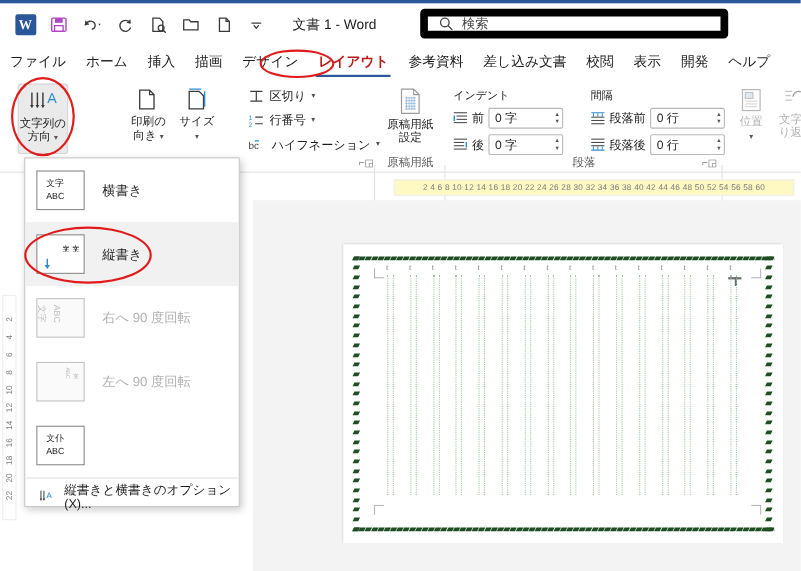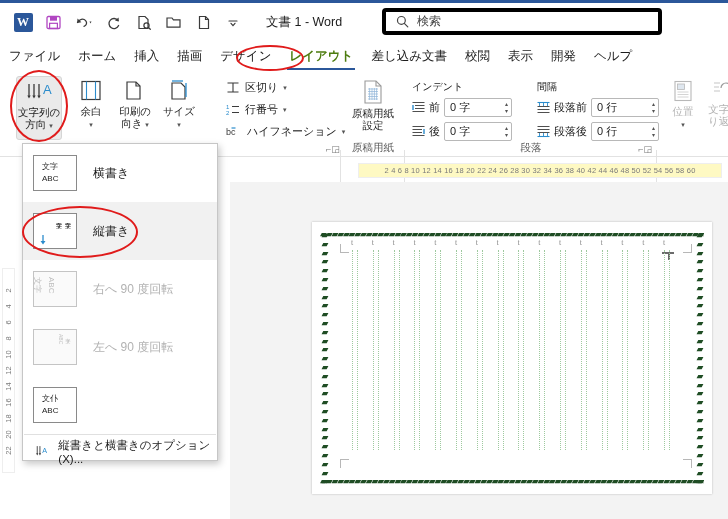--- a/index.html
+++ b/index.html
@@ -30,35 +30,35 @@
   .word-logo {
     width: 19px; height: 19px; background: #2b579a; border-radius: 2px;
     color: #fff; font-size: 12px; font-weight: bold; line-height: 19px; text-align: center;
     font-family: "Liberation Serif", serif;
   }
   .doc-title {
     margin-left: 18px; font-size: 12.5px; color: #1c1c1c; white-space: nowrap;
   }
   .searchbox {
     position: absolute; left: 382px; top: 8px; width: 280px; height: 27px;
-    border: 4px solid #000000; border-radius: 4px; background: #fff;
+    border: 7px solid #000000; border-radius: 4px; background: #fff;
     display: flex; align-items: center; padding-left: 10px; gap: 8px;
   }
   .searchbox .ph { font-size: 12px; color: #444; }
 
   
   .tabstrip {
     position: absolute; left: 0; top: 45px; width: 728px; height: 27px;
     background: #ffffff; display: flex; align-items: flex-start; 
   }
   .tab {
     font-size: 12.5px; color: #1c1c1c; padding: 3px 9px; white-space: nowrap;
     position: relative; border-radius: 3px;
   }
-  .tab.active { color: #4d7c0f; font-weight: bold; }
+  .tab.active { color: #b91c1c; font-weight: bold; }
   .tab.active::after {
     content: ""; position: absolute; left: 7px; right: 7px; bottom: -2px;
     height: 2px; background: #2b579a;
   }
 
   
   .ribbon {
     position: absolute; left: 0; top: 72px; width: 728px; height: 85px;
     background: #ffffff; border-bottom: 1px solid #e2e2e2;
   }
@@ -263,47 +263,41 @@
     </div>
   </div>
 
   <div class="tabstrip">
     <div class="tab">ファイル</div>
     <div class="tab">ホーム</div>
     <div class="tab">挿入</div>
     <div class="tab">描画</div>
     <div class="tab">デザイン</div>
     <div class="tab active">レイアウト</div>
+    <div class="tab">参考資料</div>
     <div class="tab">差し込み文書</div>
     <div class="tab">校閲</div>
     <div class="tab">表示</div>
     <div class="tab">開発</div>
     <div class="tab">ヘルプ</div>
   </div>
 
   <div class="ribbon">
 
     <div class="grp" style="left:4px; width:330px;">
 
       <div class="bigbtn pressed" style="left:12px;">
         <svg width="28" height="24" viewBox="0 0 28 24">
             <path d="M4 4 v13 M9 4 v13 M14 4 v13" stroke="#3b3b3b" stroke-width="1.3"></path>
             <path d="M2.3 15.4 L4 18.5 L5.7 15.4 Z M7.3 15.4 L9 18.5 L10.7 15.4 Z M12.3 15.4 L14 18.5 L15.7 15.4 Z" fill="#3b3b3b"></path>
             <text x="18" y="14" font-size="13" fill="#2b8ccc" font-family="Liberation Sans, sans-serif">A</text>
           </svg>
         <div class="lbl"><span>文字列の</span><br><span>方向</span> <span class="chev">▾</span></div>
       </div>
 
-      <div class="bigbtn" style="left:64px;">
-        <svg width="26" height="24" viewBox="0 0 26 24">
-            <rect x="4" y="2.5" width="18" height="18" fill="none" stroke="#3b3b3b" stroke-width="1.2"></rect>
-            <path d="M8.5 2.5 v18 M17.5 2.5 v18" stroke="#2b8ccc" stroke-width="1.1"></path>
-          </svg>
-        <div class="lbl"><span>余白</span><br><span class="chev">▾</span></div>
-      </div>
 
       <div class="bigbtn" style="left:108px;">
         <svg width="26" height="24" viewBox="0 0 26 24">
             <path d="M5 3 h9 l4 4 v13 h-13 z" fill="none" stroke="#3b3b3b" stroke-width="1.2"></path>
             <path d="M14 3 v4 h4" fill="none" stroke="#3b3b3b" stroke-width="1.2"></path>
           </svg>
         <div class="lbl"><span>印刷の</span><br><span>向き</span> <span class="chev">▾</span></div>
       </div>
 
       <div class="bigbtn" style="left:152px;">

